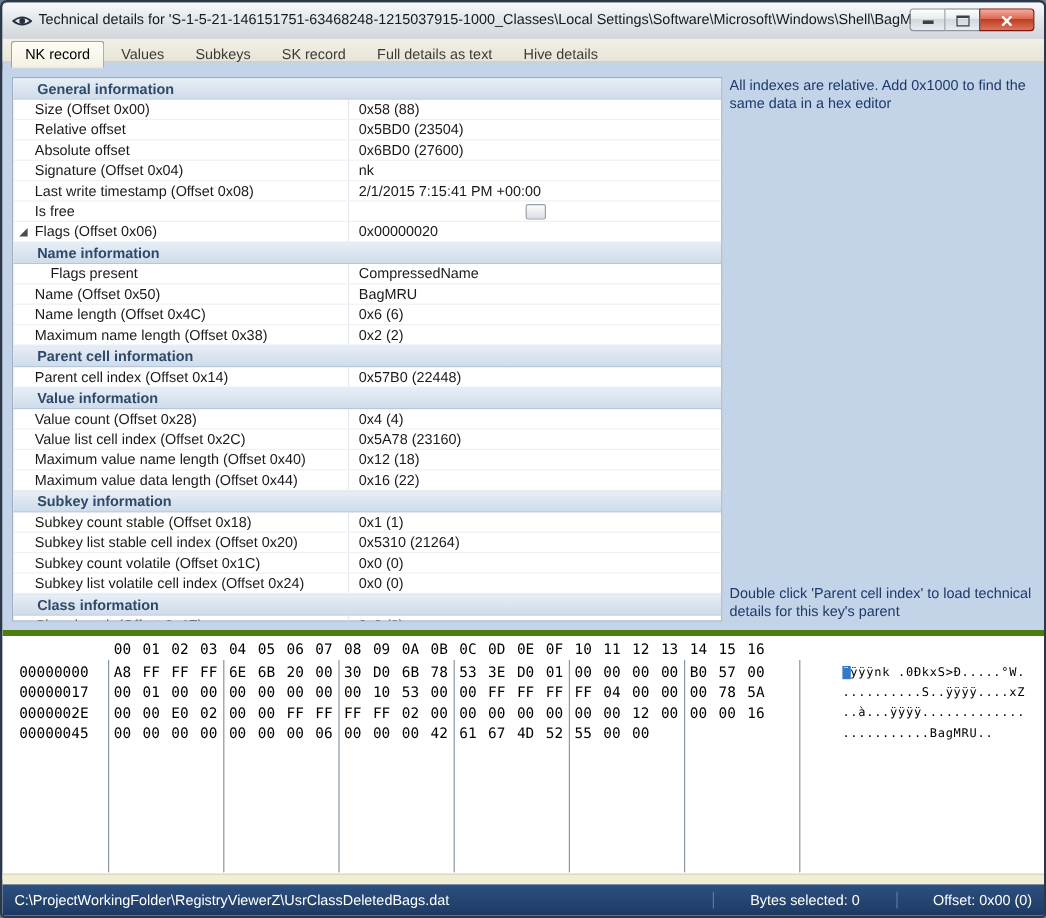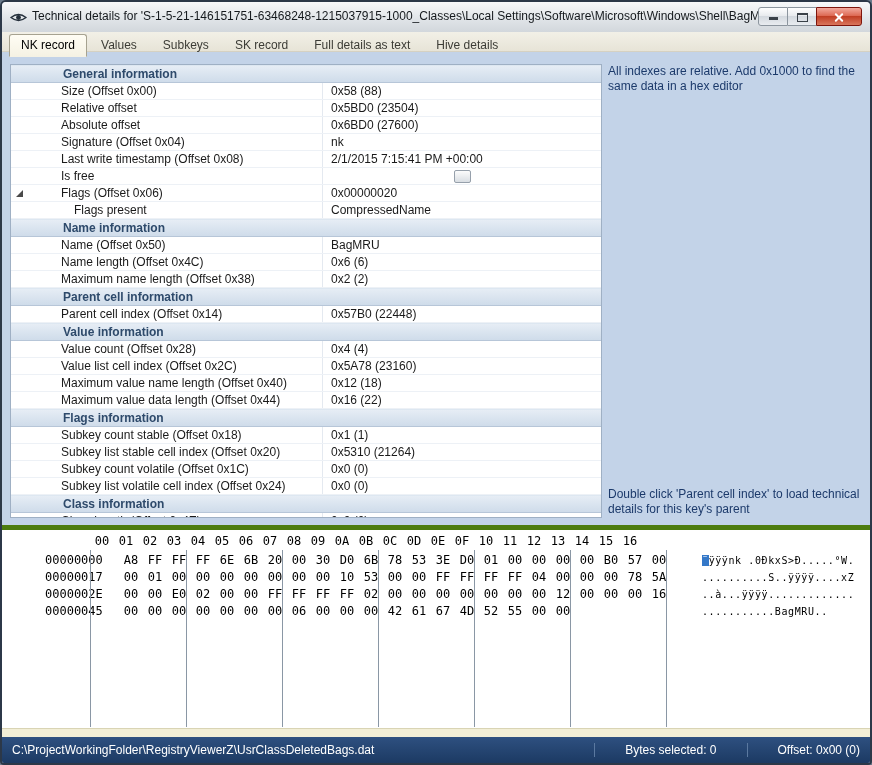--- a/index.html
+++ b/index.html
@@ -26,41 +26,41 @@
   
   .tabbar{position:absolute;left:0;top:30px;right:0;height:20px;
     background:linear-gradient(#f2f0e7,#e7e4d7);border-bottom:1px solid #d5d1c2;padding-left:6px;box-sizing:border-box;}
   .tab{display:inline-block;margin:2px 1px 0 1px;padding:3px 11px 4px 11px;font-size:12px;color:#3c3c36;
     border:1px solid transparent;border-radius:3px 3px 0 0;cursor:default;}
   .tab.selected{background:linear-gradient(#fffdf4,#f5f2e4);border-color:#a6a290;border-bottom-color:#f5f2e4;color:#000;}
   
   .content{position:absolute;left:0;top:56px;right:0;height:467px;background:#c3d3e8;}
   .grid{position:absolute;left:8px;top:6px;width:590px;height:452px;background:#fff;
     border:1px solid #9fb0c4;overflow:hidden;font-size:12px;}
-  .grid-row{position:relative;display:flex;height:16px;border-bottom:1px solid #edf1f6;line-height:16px;padding-left:32px;}
+  .grid-row{position:relative;display:flex;height:16px;border-bottom:1px solid #edf1f6;line-height:16px;}
   .grid-row.section{background:linear-gradient(#e6edf5,#cfdcea);border-bottom:1px solid #b7c6d8;border-top:1px solid #dde7f1;}
   .grid-row.section span{padding-left:20px;font-weight:bold;color:#2e4a6b;}
   .cell{white-space:nowrap;overflow:hidden;color:#1a1a1a;}
   .cell.label{flex:0 0 280px;padding-left:18px;box-sizing:border-box;border-right:1px solid #e4e9f0;}
   .grid-row.child .cell.label{padding-left:31px;}
   .cell.value{flex:1;padding-left:8px;}
   .cell.value.center{display:flex;justify-content:center;align-items:center;padding-left:0;}
   .expander{position:absolute;left:5px;top:5px;width:0;height:0;
     border-bottom:7px solid #4a4a4a;border-left:7px solid transparent;}
   .checkbox{width:15px;height:11px;border:1px solid #96a0ab;border-radius:2px;
     background:linear-gradient(#fcfcfc,#d9dee3);}
   .note{position:absolute;left:606px;width:258px;font-size:12px;color:#1c3a6b;line-height:15px;}
   .note.top{top:6px;} .note.bottom{top:429px;}
   
   .hexpanel{position:absolute;left:0;top:523px;right:0;height:203px;background:#fff;
     border-top:5px solid #4d7c0f;font-family:"DejaVu Sans Mono",monospace;font-size:12px;color:#000;}
   .vline{position:absolute;top:20px;bottom:6px;width:1px;background:#8a97a5;}
   .hex-head{position:absolute;left:0;top:4px;right:0;height:16px;white-space:nowrap;}
   .hex-rows{position:absolute;left:0;top:22px;right:0;}
-  .hex-row{position:relative;height:17px;line-height:17px;white-space:nowrap;padding-left:29px;}
+  .hex-row{position:relative;height:17px;line-height:17px;white-space:nowrap;}
   .hoff{display:inline-block;width:88px;padding-left:14px;box-sizing:border-box;vertical-align:top;}
   .hgroup{display:inline-block;width:96px;vertical-align:top;}
   .hbyte{display:inline-block;width:24px;text-align:center;}
   .hascii{position:absolute;left:700px;top:0;font-size:10px;letter-spacing:0.6px;white-space:pre;}
   .cursor{background:#3478c8;color:#fff;}
   
   .cream{position:absolute;left:0;top:726px;right:0;height:9px;background:#f2eed6;border-top:1px solid #d9d4b4;}
   .statusbar{position:absolute;left:0;top:735px;right:0;height:26px;
     background:linear-gradient(#2e5080,#1c3a63);color:#fff;font-size:12px;display:flex;align-items:center;
     padding:0 10px;box-sizing:border-box;justify-content:flex-end;}
@@ -122,27 +122,27 @@
           <div class="cell label">Is free</div>
           <div class="cell value center">
             <div class="checkbox"></div>
           </div>
         </div>
         <div class="grid-row">
           <span class="expander"></span>
           <div class="cell label">Flags (Offset 0x06)</div>
           <div class="cell value">0x00000020</div>
         </div>
+        <div class="grid-row section">
+          <span>Name information</span>
+        </div>
         <div class="grid-row child">
           <div class="cell label">Flags present</div>
           <div class="cell value">CompressedName</div>
         </div>
-        <div class="grid-row section">
-          <span>Name information</span>
-        </div>
         <div class="grid-row">
           <div class="cell label">Name (Offset 0x50)</div>
           <div class="cell value">BagMRU</div>
         </div>
         <div class="grid-row">
           <div class="cell label">Name length (Offset 0x4C)</div>
           <div class="cell value">0x6 (6)</div>
         </div>
         <div class="grid-row">
           <div class="cell label">Maximum name length (Offset 0x38)</div>
@@ -168,21 +168,21 @@
         </div>
         <div class="grid-row">
           <div class="cell label">Maximum value name length (Offset 0x40)</div>
           <div class="cell value">0x12 (18)</div>
         </div>
         <div class="grid-row">
           <div class="cell label">Maximum value data length (Offset 0x44)</div>
           <div class="cell value">0x16 (22)</div>
         </div>
         <div class="grid-row section">
-          <span>Flags information</span>
+          <span>Subkey information</span>
         </div>
         <div class="grid-row">
           <div class="cell label">Subkey count stable (Offset 0x18)</div>
           <div class="cell value">0x1 (1)</div>
         </div>
         <div class="grid-row">
           <div class="cell label">Subkey list stable cell index (Offset 0x20)</div>
           <div class="cell value">0x5310 (21264)</div>
         </div>
         <div class="grid-row">

